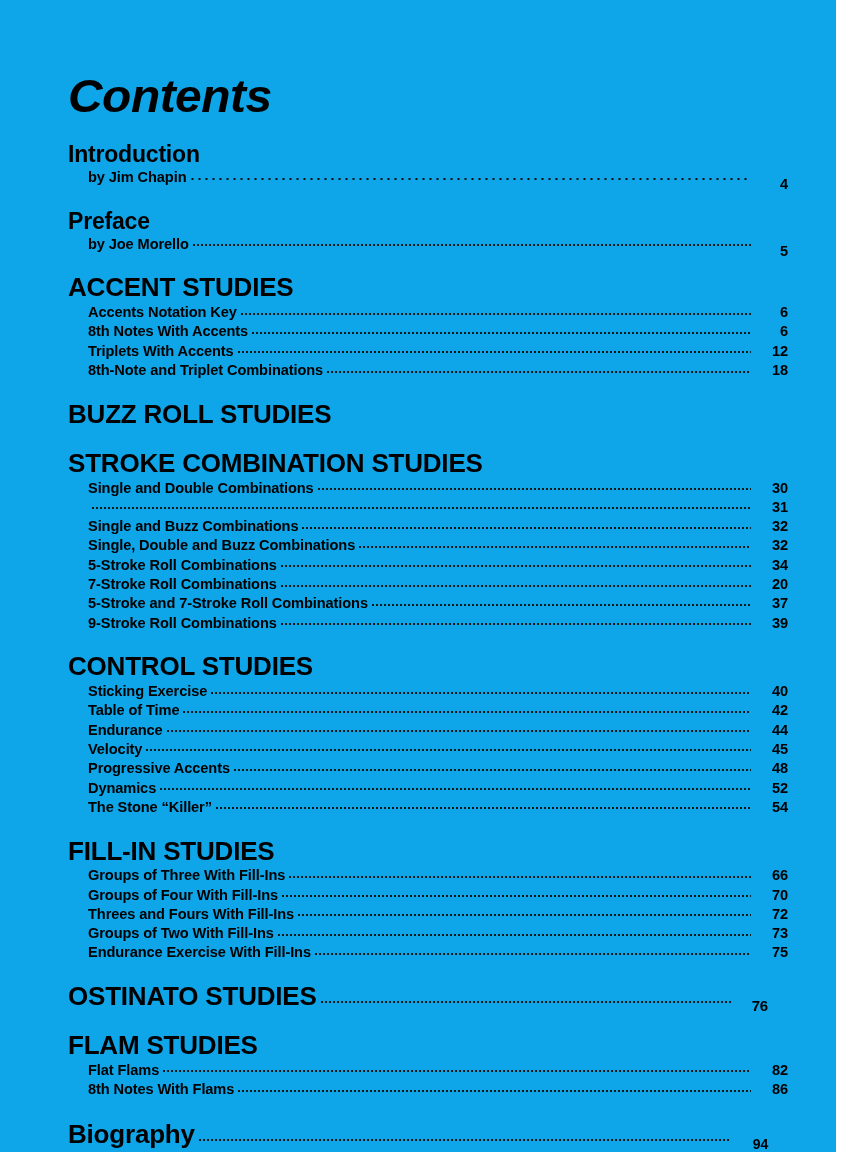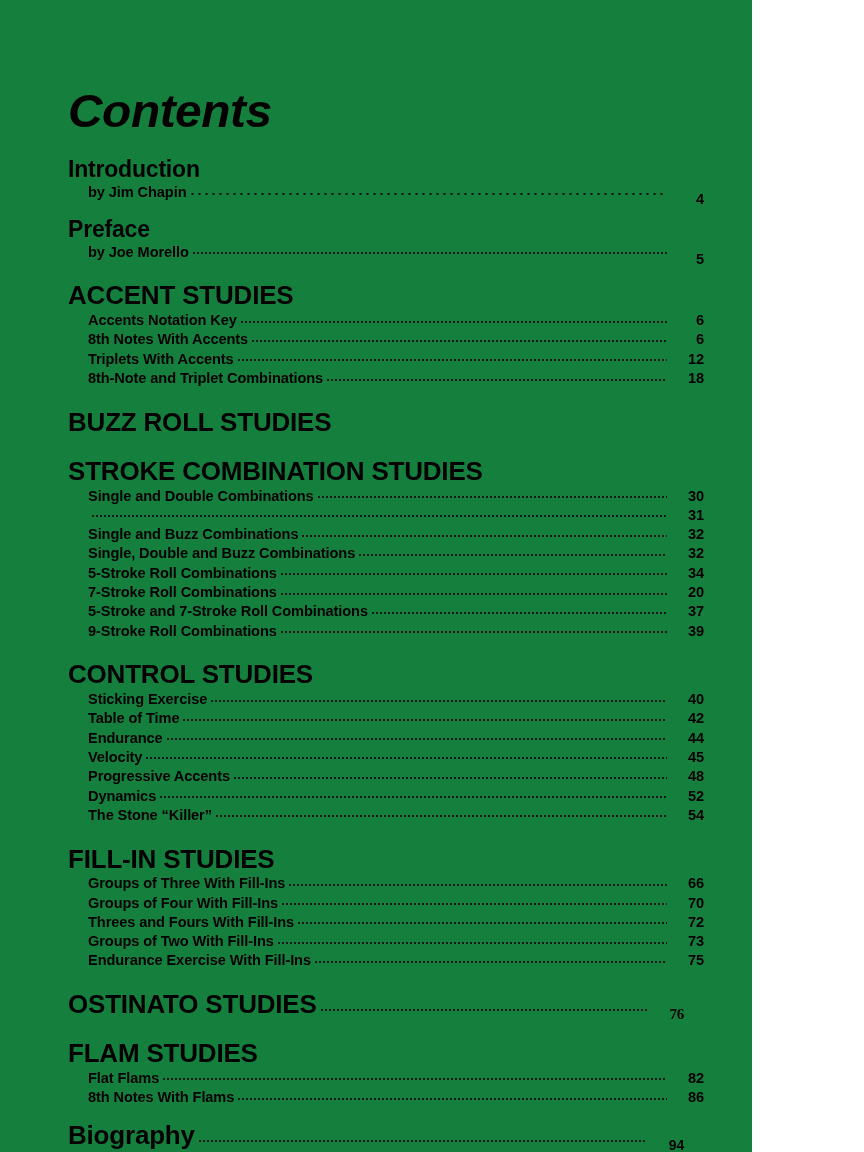--- a/index.html
+++ b/index.html
@@ -10,26 +10,26 @@
   body {
     width: 864px;
     height: 1152px;
     font-family: "Liberation Sans", sans-serif;
     color: #000000;
     -webkit-font-smoothing: antialiased;
   }
 
   .page {
     position: relative;
-    width: 752px;
+    width: 836px;
     height: 1152px;
-    background: #15803d;
+    background: #0ea5e9;
     overflow: hidden;
     box-sizing: border-box;
-    padding: 15px 68px 0 68px;
+    padding: 0 68px 0 68px;
   }
 
   
   .toc-title {
     font-size: 47px;
     font-weight: 900;
     font-style: italic;
     letter-spacing: -0.5px;
     line-height: 1;
     padding-top: 72px;
@@ -79,36 +79,35 @@
     font-size: 26px;
     font-weight: bold;
     line-height: 1.12;
     letter-spacing: -0.2px;
     margin-top: 20px;
   }
   .sec-head .pageno {
     font-size: 15px;
     position: relative;
     top: 6px;
-    font-family: Liberation Serif, serif;
   }
   .sec-head .leader {
     height: 0.8em;
   }
   .sec-head .leader::after {
     bottom: 0.07em;
   }
 
   
   .mix-head {
     font-size: 23px;
     font-weight: bold;
     line-height: 1.15;
     letter-spacing: -0.2px;
-    margin-top: 14px;
+    margin-top: 21px;
   }
   .mix-head.big {
     font-size: 26px;
   }
   .mix-head .pageno {
     font-size: 14px;
     position: relative;
     top: 6px;
   }
   .mix-head .leader {

